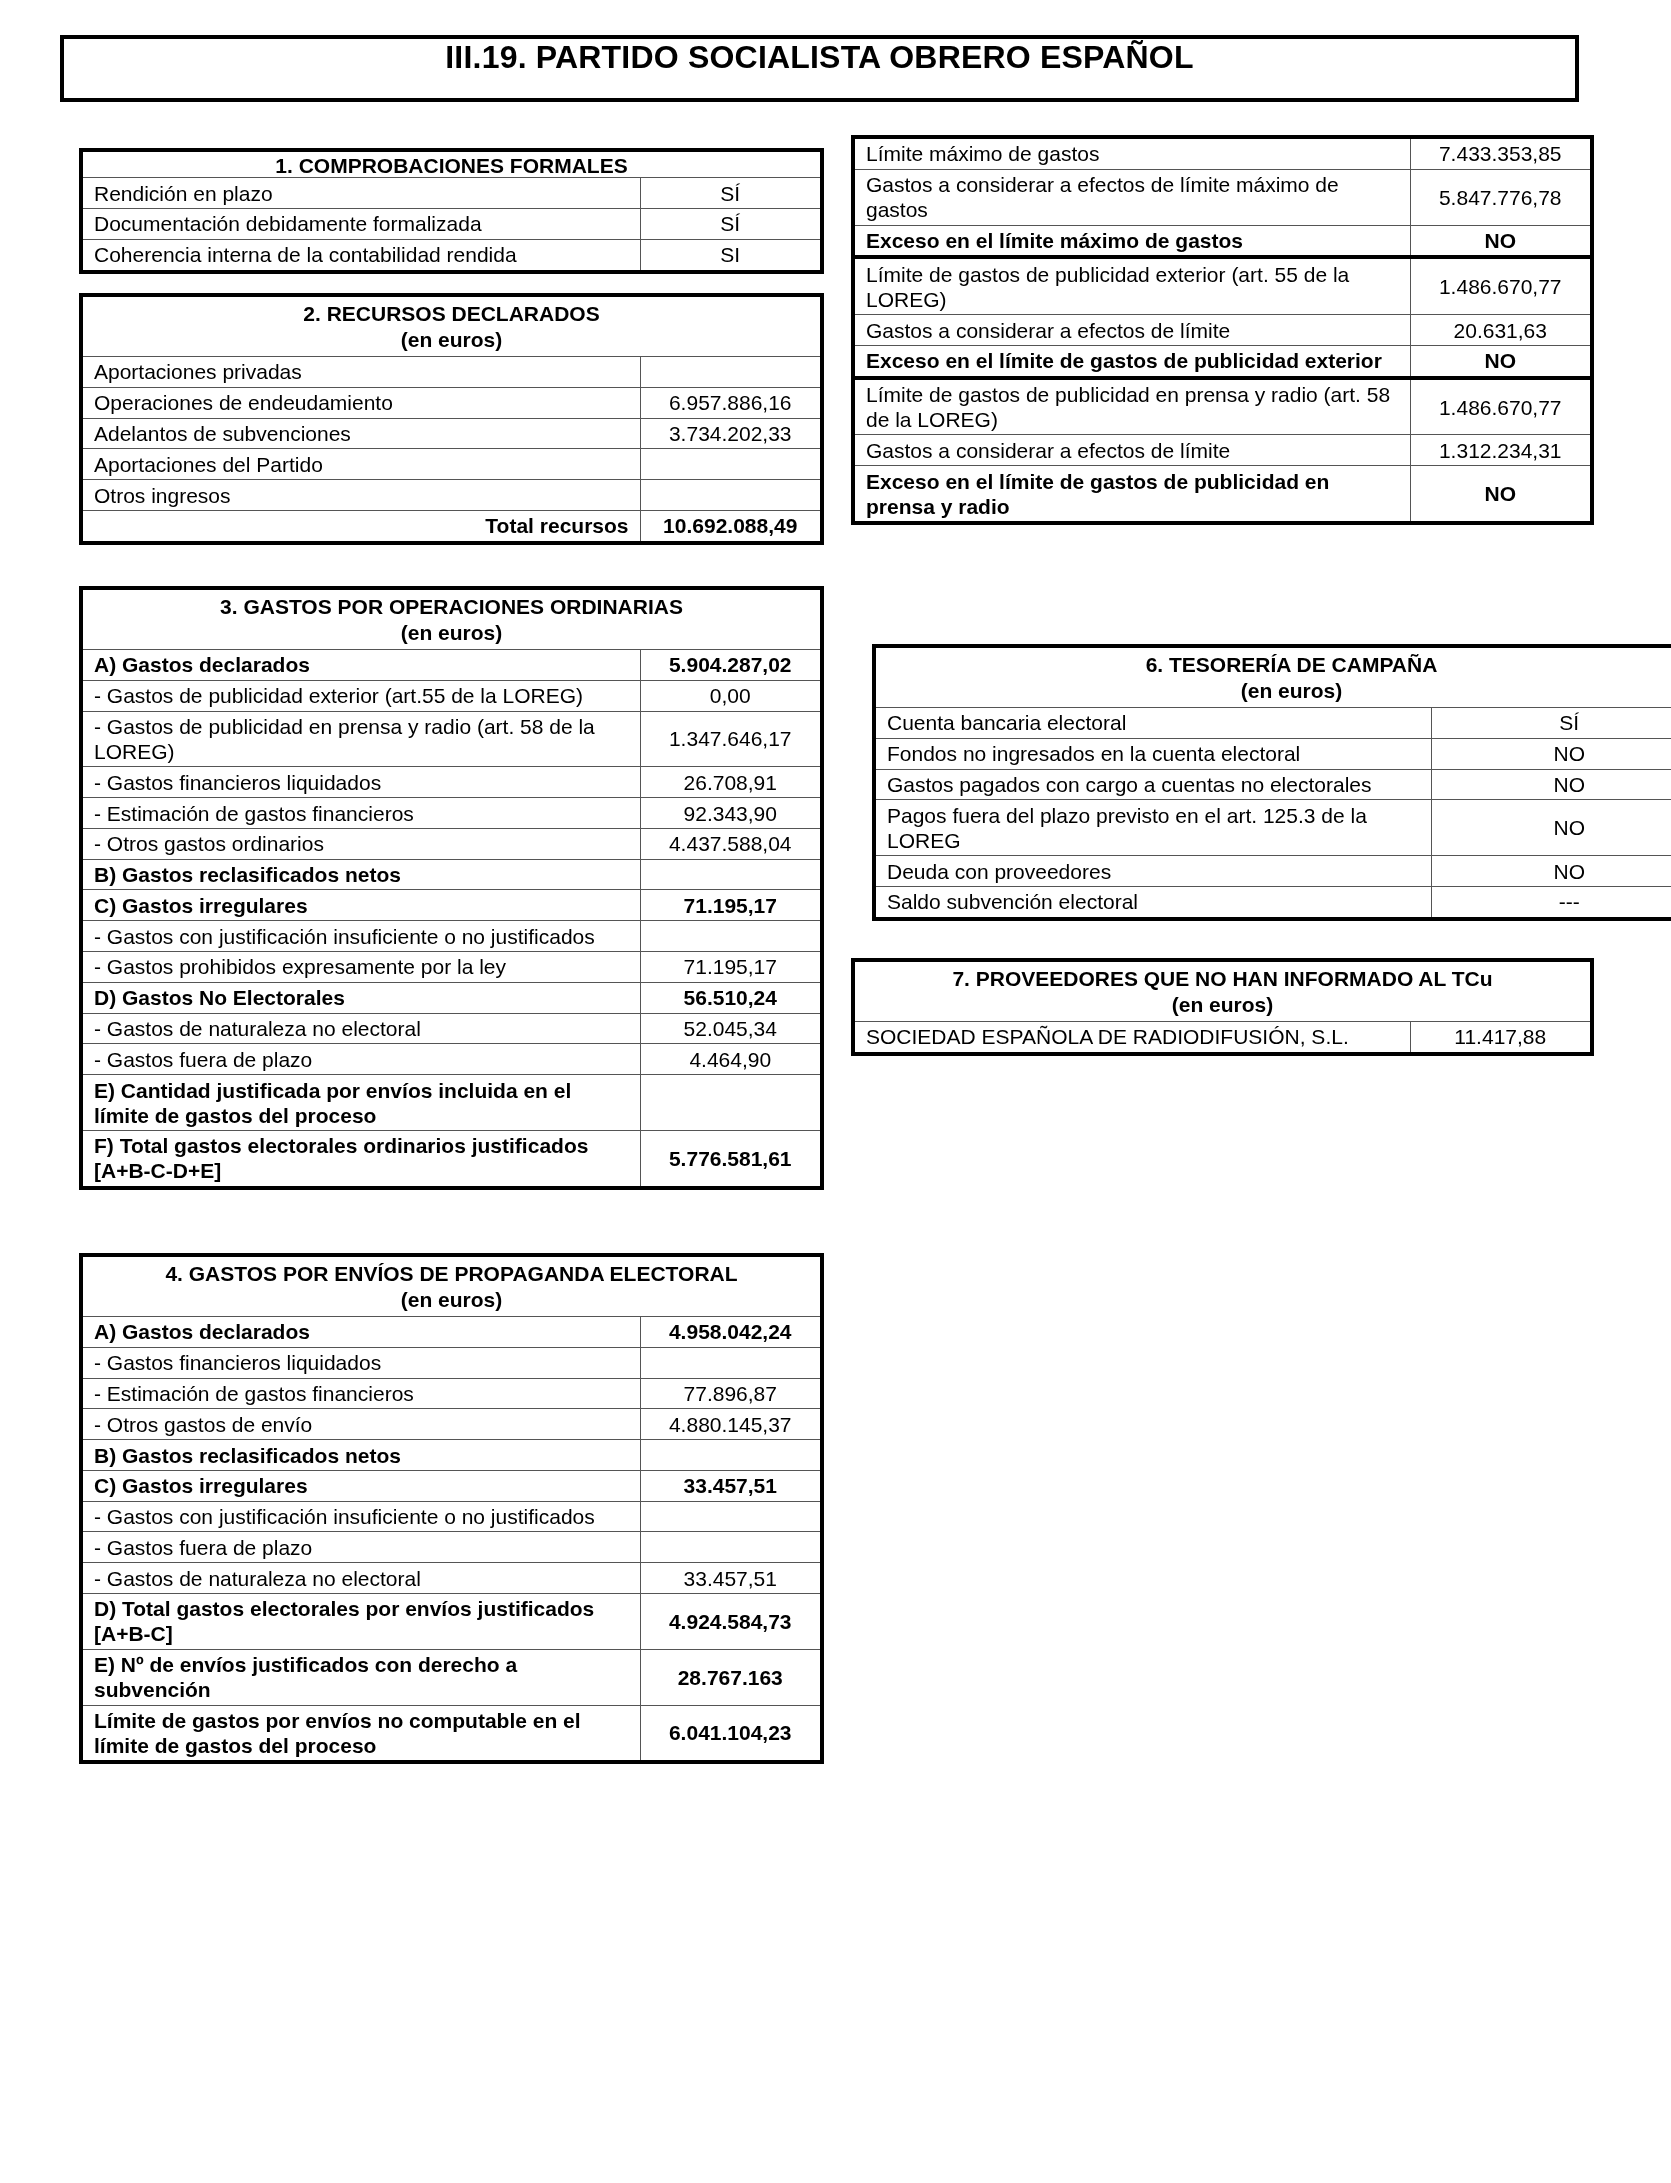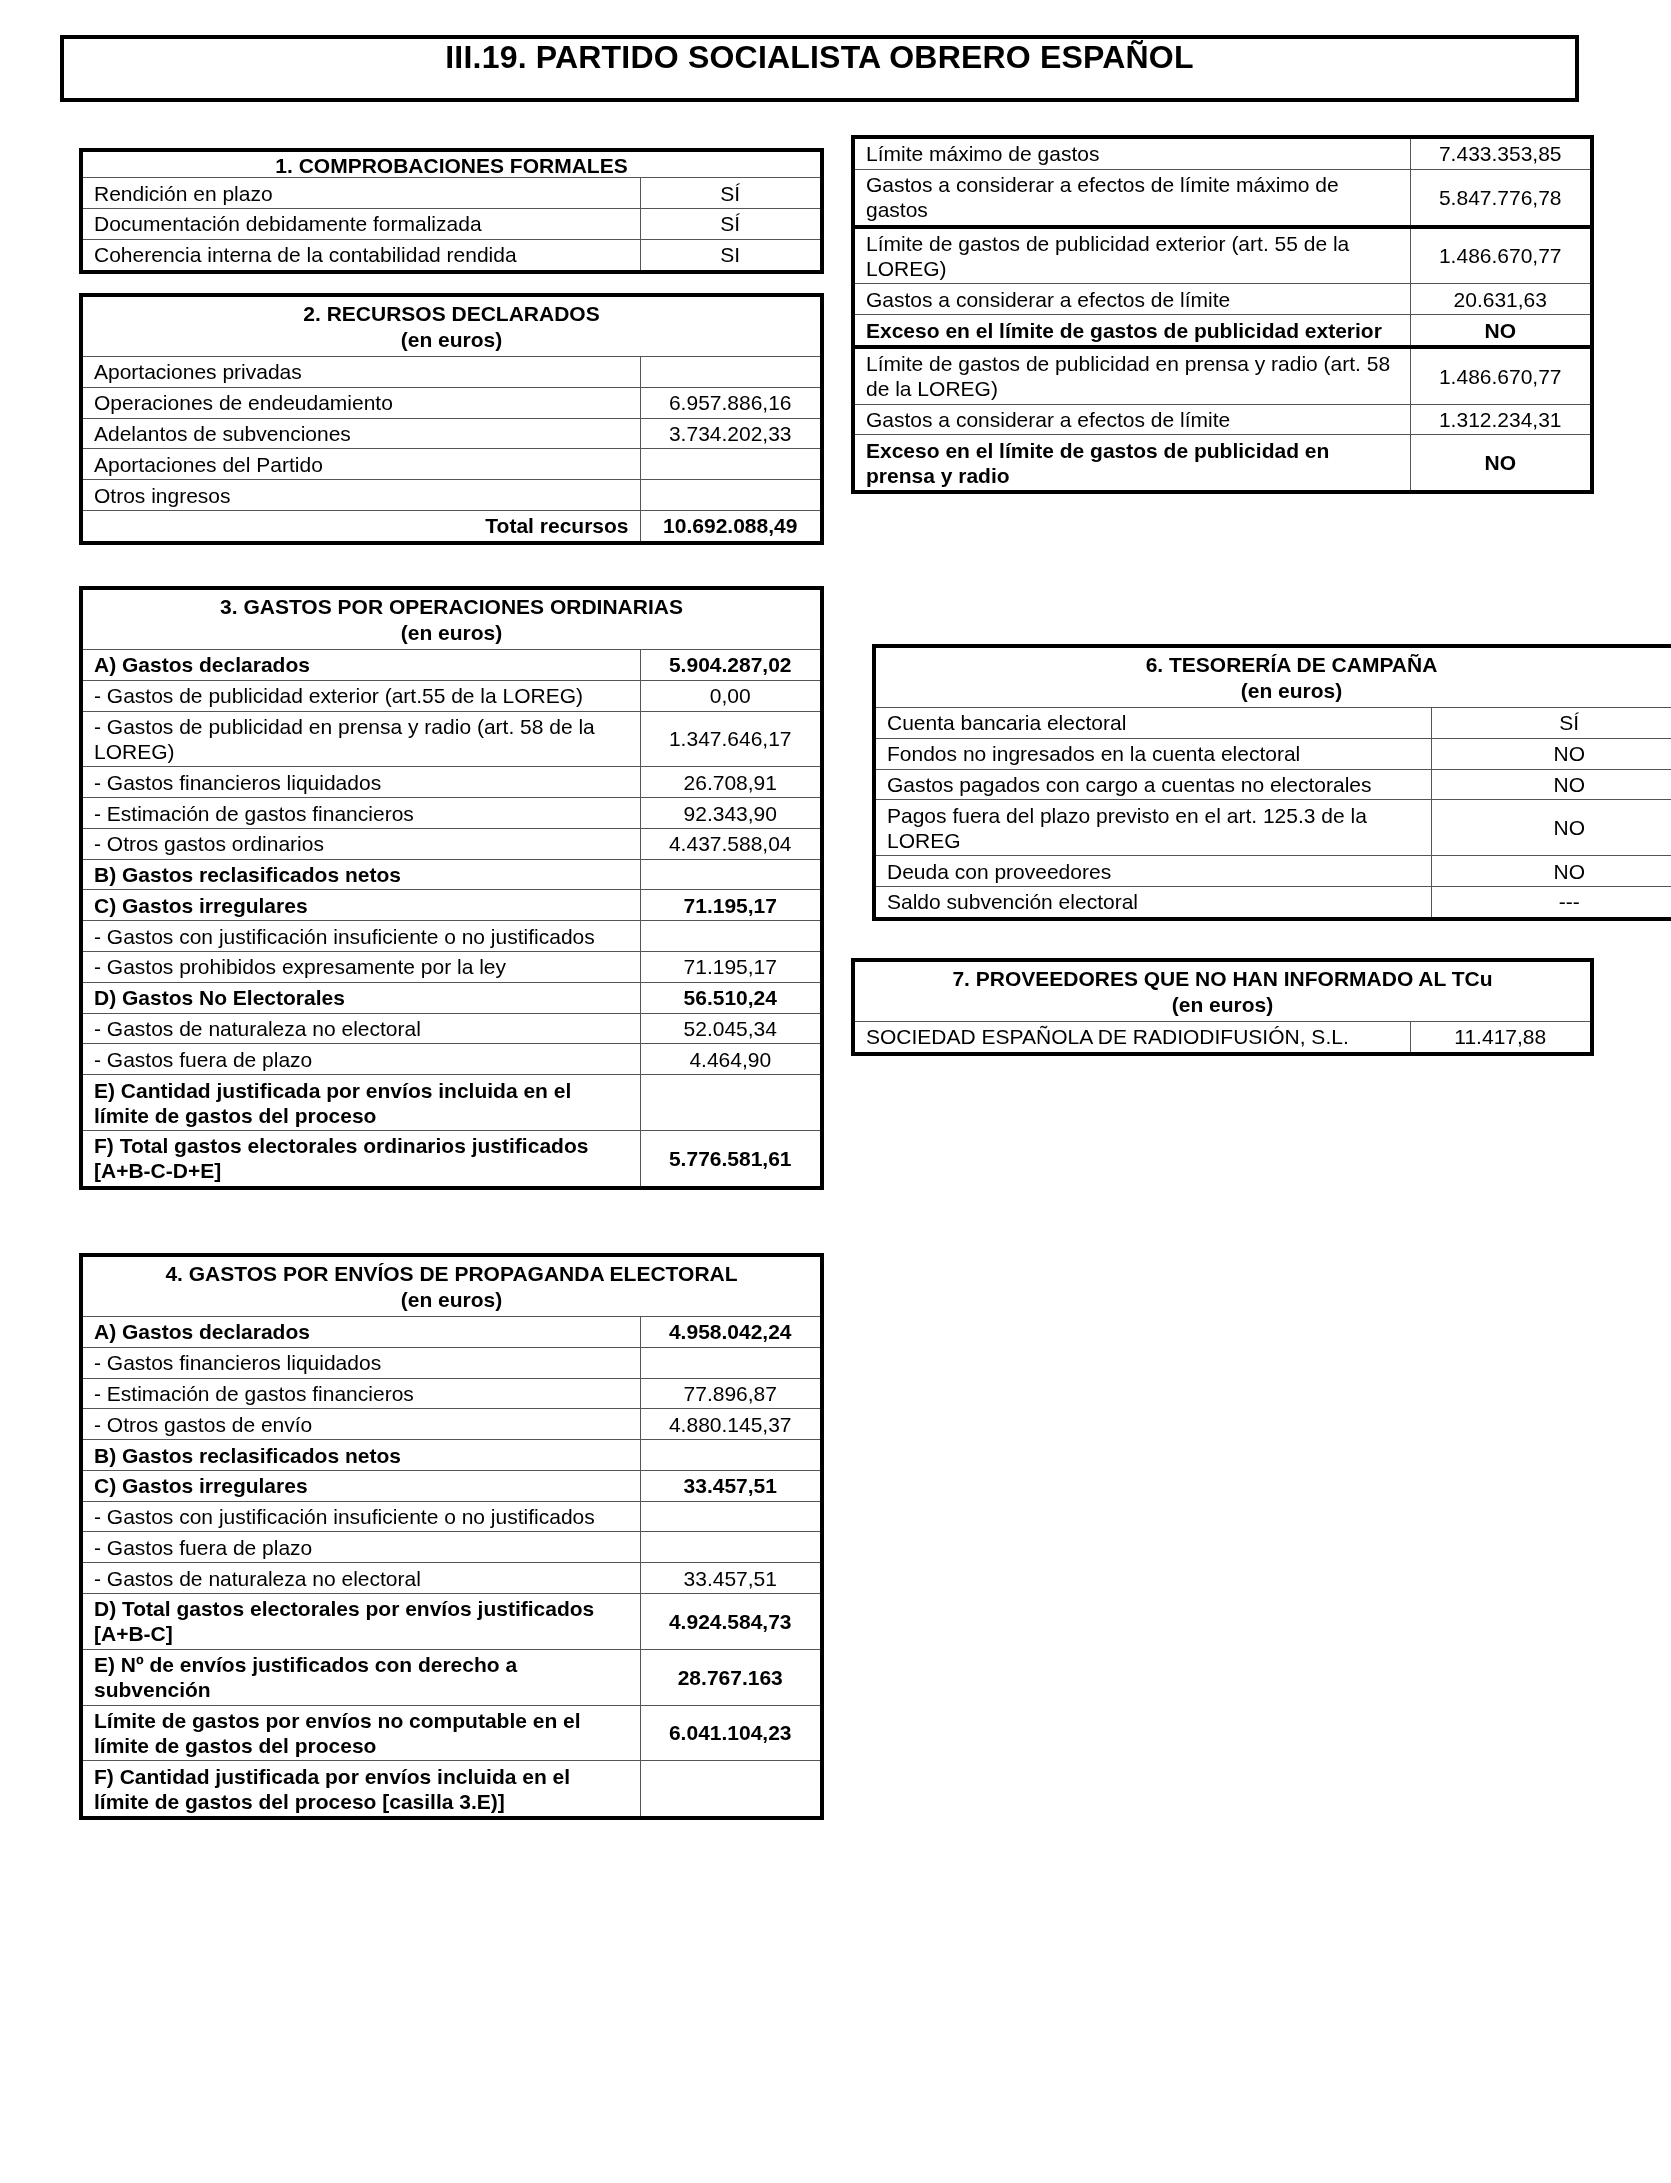--- a/index.html
+++ b/index.html
@@ -233,42 +233,42 @@
           <td class="val bold">4.924.584,73</td>
         </tr>
     <tr>
           <td class="bold">E) Nº de envíos justificados con derecho a subvención</td>
           <td class="val bold">28.767.163</td>
         </tr>
     <tr>
           <td class="bold">Límite de gastos por envíos no computable en el límite de gastos del proceso</td>
           <td class="val bold">6.041.104,23</td>
         </tr>
-    <tr>
-          <td class="bold">F) Cantidad justificada por envíos incluida en el límite de gastos del proceso [casilla 3.E)]</td>
-          <td class="val bold"></td>
-        </tr>
   </tbody>
     </table>
 </div>
 
 <div class="box" style="left:851px; top:135px; width:743px;">
   <table>
     <colgroup>
         <col style="width:555px">
         <col>
       </colgroup>
     <tbody>
     <tr>
           <td>Límite máximo de gastos</td>
           <td class="val">7.433.353,85</td>
         </tr>
     <tr>
           <td>Gastos a considerar a efectos de límite máximo de gastos</td>
           <td class="val">5.847.776,78</td>
+        </tr>
+    <tr>
+          <td class="bold">Exceso en el límite máximo de gastos</td>
+          <td class="val bold">NO</td>
         </tr>
     <tr class="thick-top">
           <td>Límite de gastos de publicidad exterior (art. 55 de la LOREG)</td>
           <td class="val">1.486.670,77</td>
         </tr>
     <tr>
           <td>Gastos a considerar a efectos de límite</td>
           <td class="val">20.631,63</td>
         </tr>
     <tr>

